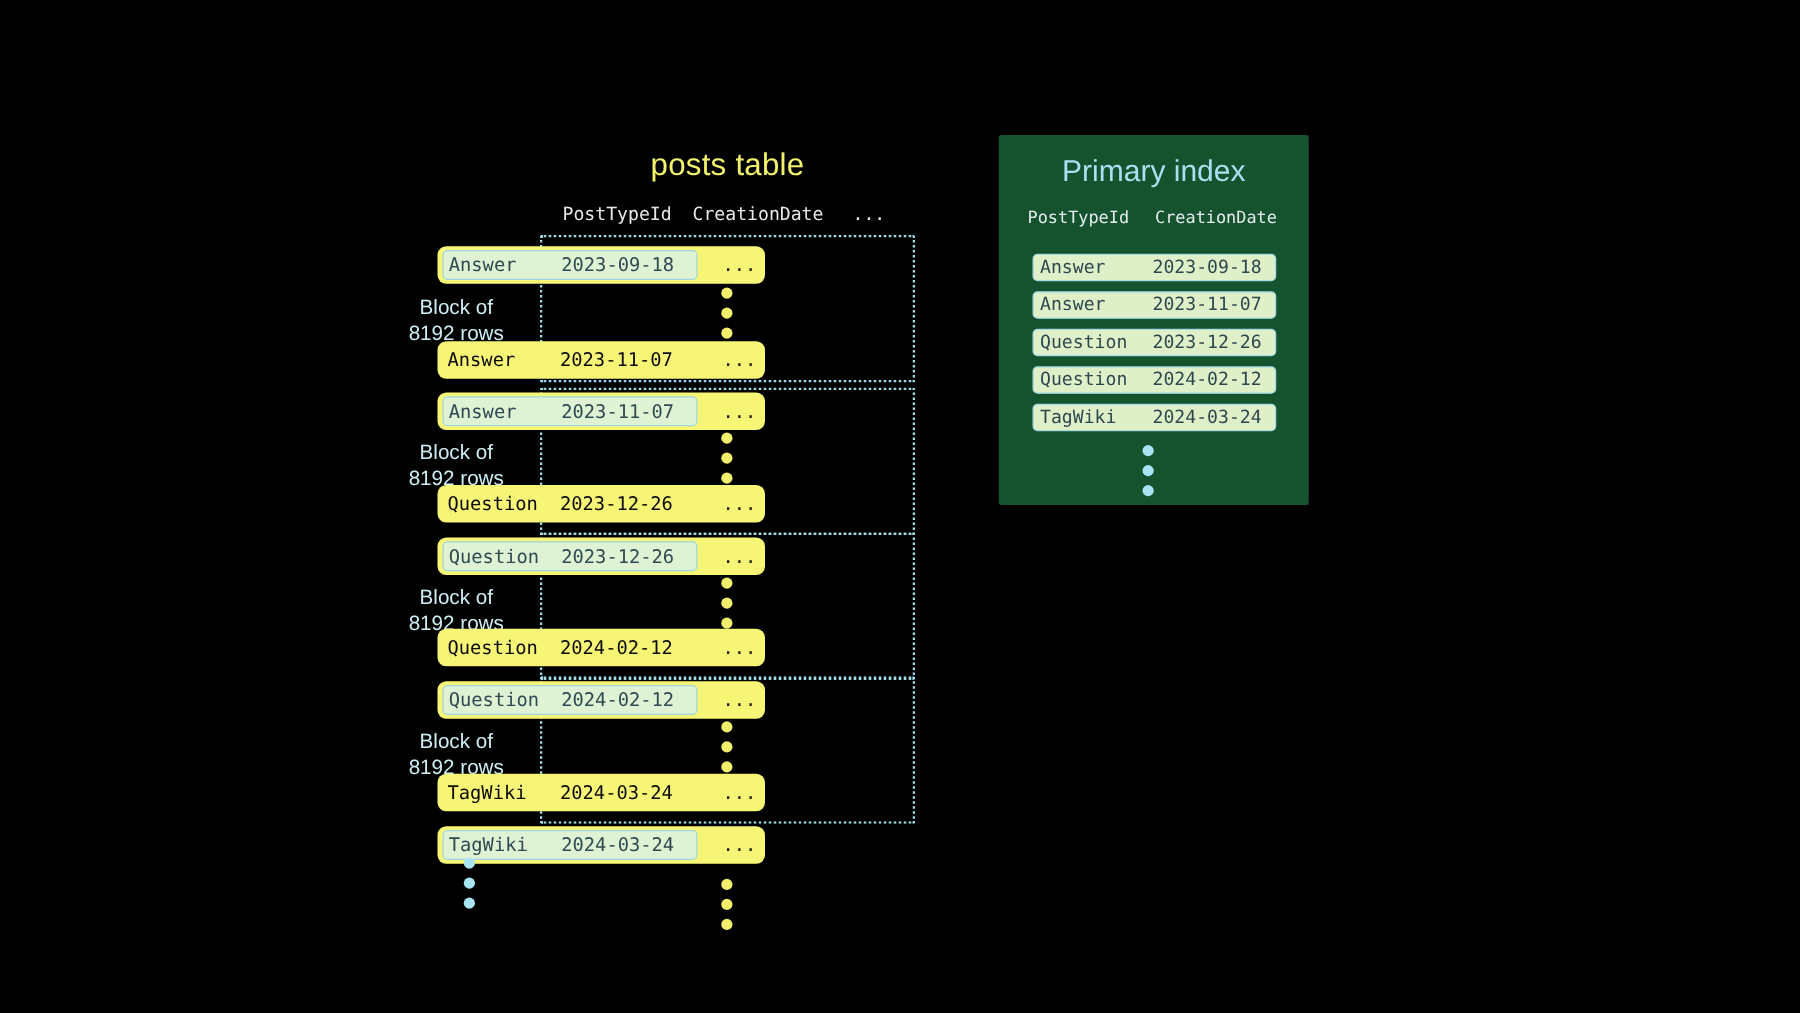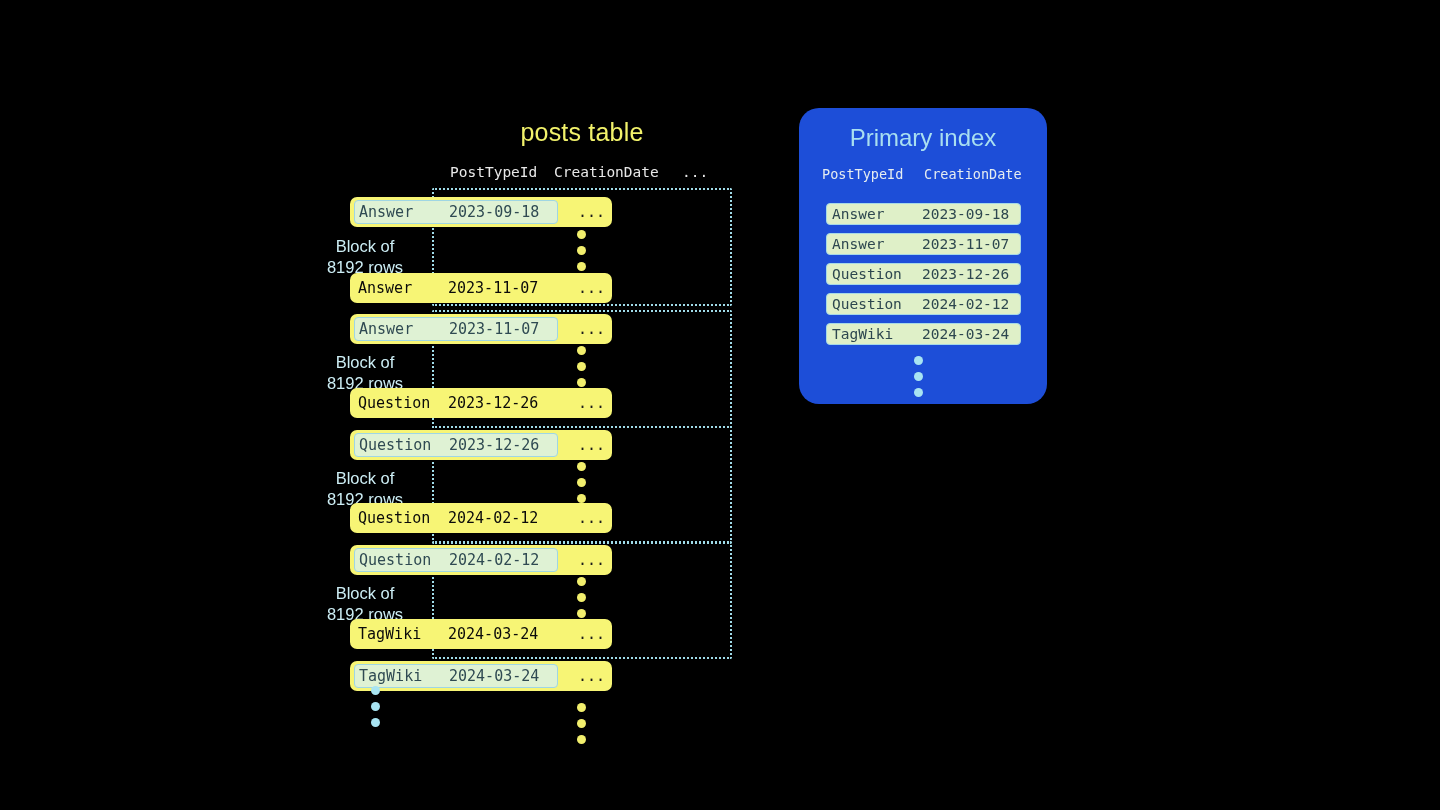--- a/index.html
+++ b/index.html
@@ -64,21 +64,21 @@
   .vdots{
     position:absolute; width:9px;
     display:flex; flex-direction:column; align-items:center; gap:7px;
   }
   .vdots i{ display:block; width:9px; height:9px; border-radius:50%; background:#f2ef6d; }
   .vdots.blue i{ background:#a8e4f2; }
 
   
   #primary-index{
     position:absolute; left:799px; top:108px; width:248px; height:296px;
-    background:#1d4ed8; border-radius:20px;
+    background:#14532d; border-radius:2px;
   }
   #pi-title{
     position:absolute; left:0; top:16px; width:248px; text-align:center;
     font-size:24px; color:#a9dff0;
   }
   #pi-colheaders{
     position:absolute; left:0; top:58px; width:248px; height:20px;
     font-family:"DejaVu Sans Mono", monospace; font-size:13.5px; color:#e6edf0;
   }
   #pi-colheaders .ch{ position:absolute; top:0; white-space:pre; }

